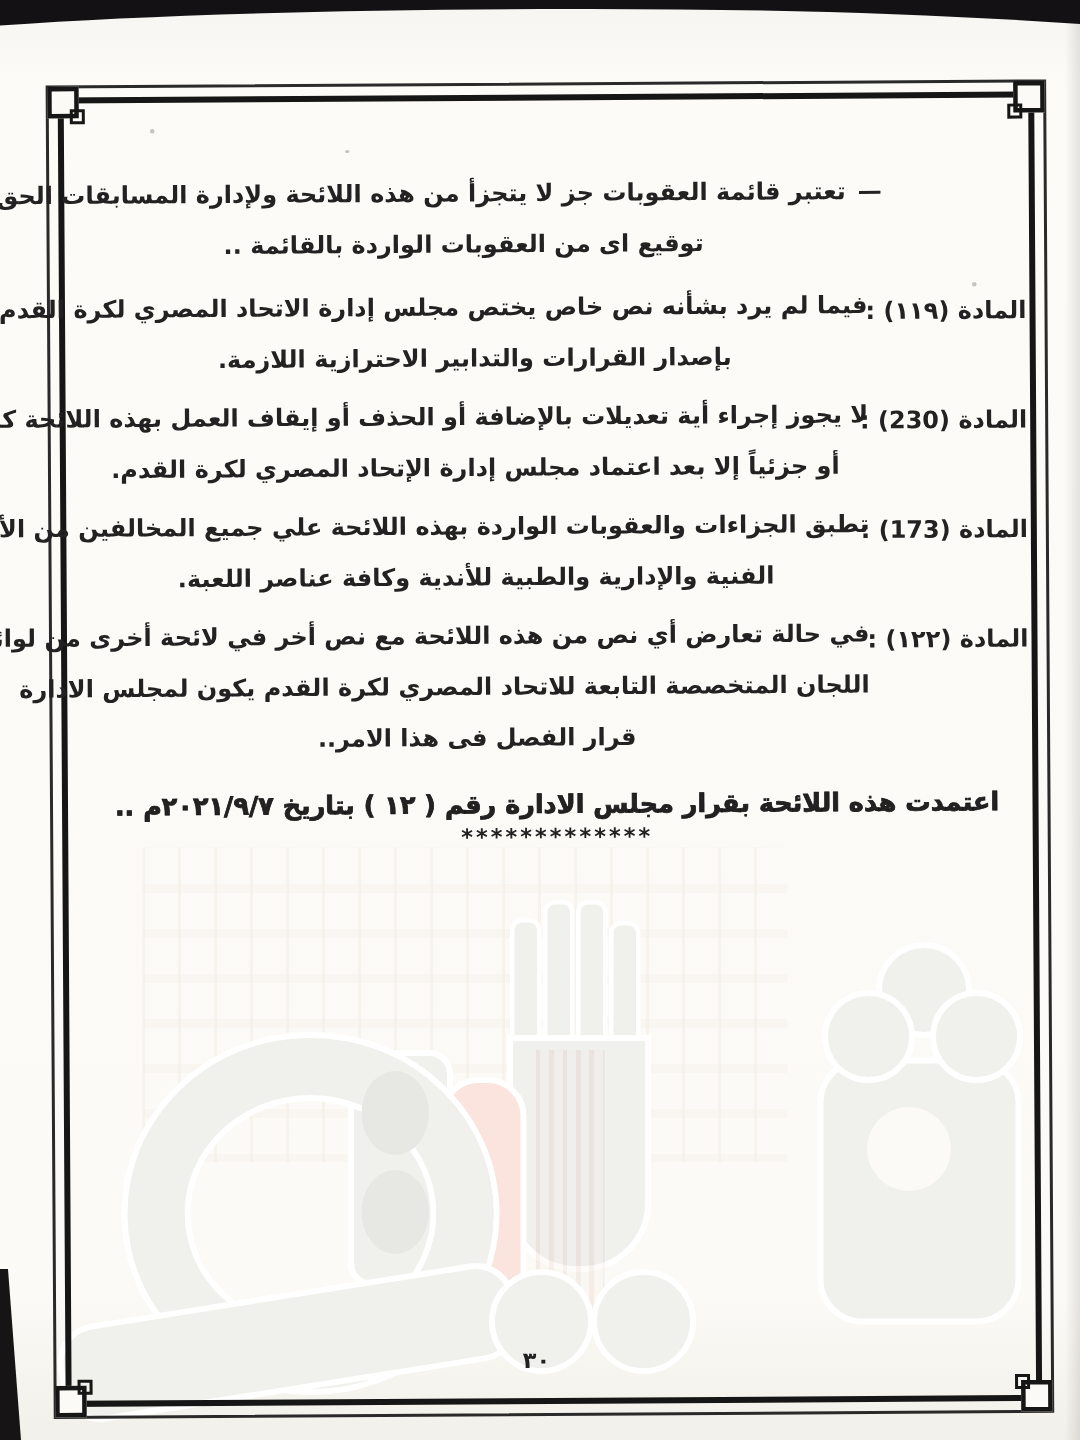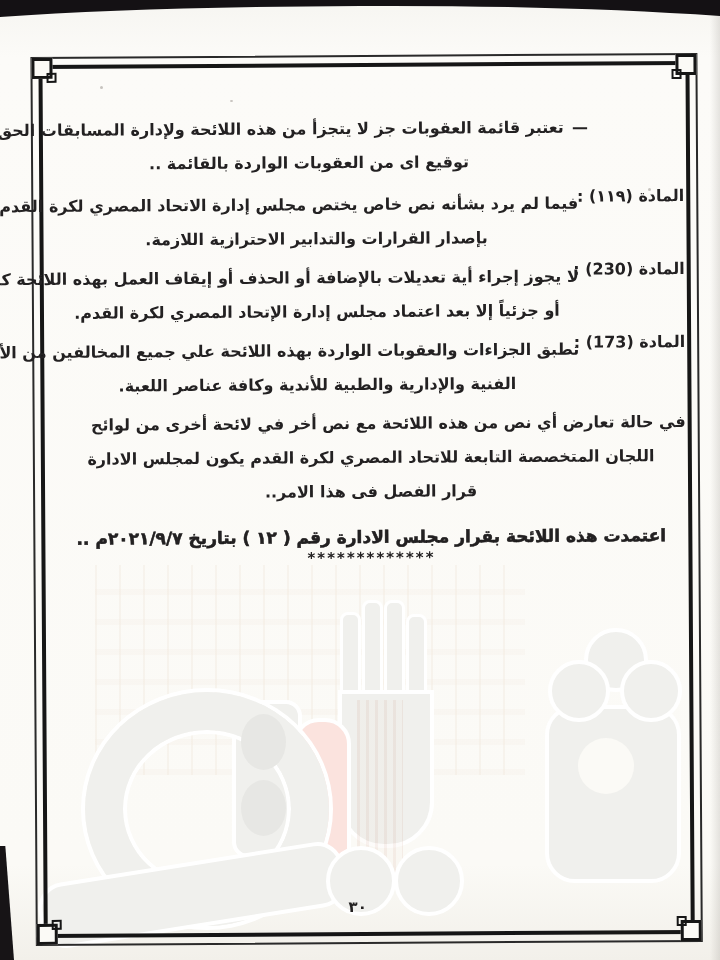--- a/index.html
+++ b/index.html
@@ -34,21 +34,21 @@
   .corner.bl{left:-11px;bottom:-11px;}.corner.br{right:-11px;bottom:-11px;}
   .corner i{position:absolute;width:6px;height:6px;border:2px solid #161616;display:block;}
   .corner.tl i{right:-7px;bottom:-7px;} .corner.tr i{left:-7px;bottom:-7px;}
   .corner.bl i{right:-7px;top:-7px;}   .corner.br i{left:-7px;top:-7px;}
   
   .content{position:absolute;top:66px;left:56px;right:34px;direction:rtl;padding-top:46px;
     font-size:16px;font-weight:bold;}
   .item{display:flex;margin-bottom:5px;}
   .bullet-item{padding-right:96px;margin-bottom:8px;}
   .marker{width:24px;flex:none;line-height:34px;}
-  .article-label{width:106px;flex:none;line-height:20px;white-space:nowrap;}
+  .article-label{width:106px;flex:none;line-height:42px;white-space:nowrap;}
   .body{flex:1;min-width:0;}
   .ln{line-height:34px;white-space:nowrap;}
   .l-start{text-align:right;}
   .l-center{text-align:center;}
   .approval{margin-top:18px;text-align:center;font-size:17px;font-weight:900;
     -webkit-text-stroke:.5px #171516;letter-spacing:.2px;}
   .stars{text-align:center;font-size:15px;letter-spacing:2px;line-height:22px;}
   .page-num{position:absolute;left:0;right:10px;bottom:44px;text-align:center;
     font-size:15px;font-weight:bold;letter-spacing:1px;}
 </style>
@@ -143,20 +143,21 @@
 
       <div class="item">
         <span class="article-label">المادة (173) :</span>
         <div class="body">
           <div class="ln l-start">تطبق الجزاءات والعقوبات الواردة بهذه اللائحة علي جميع المخالفين من الأجهزة</div>
           <div class="ln l-center">الفنية والإدارية والطبية للأندية وكافة عناصر اللعبة.</div>
         </div>
       </div>
 
       <div class="item">
+        <span class="article-label">المادة (١٢٢) :</span>
         <div class="body">
           <div class="ln l-start">في حالة تعارض أي نص من هذه اللائحة مع نص أخر في لائحة أخرى من لوائح</div>
           <div class="ln l-center">اللجان المتخصصة التابعة للاتحاد المصري لكرة القدم يكون لمجلس الادارة</div>
           <div class="ln l-center">قرار الفصل فى هذا الامر..</div>
         </div>
       </div>
 
       <div class="approval">اعتمدت هذه اللائحة بقرار مجلس الادارة رقم ( ١٢ ) بتاريخ ٢٠٢١/٩/٧م ..</div>
       <div class="stars">*************</div>
     </div>

